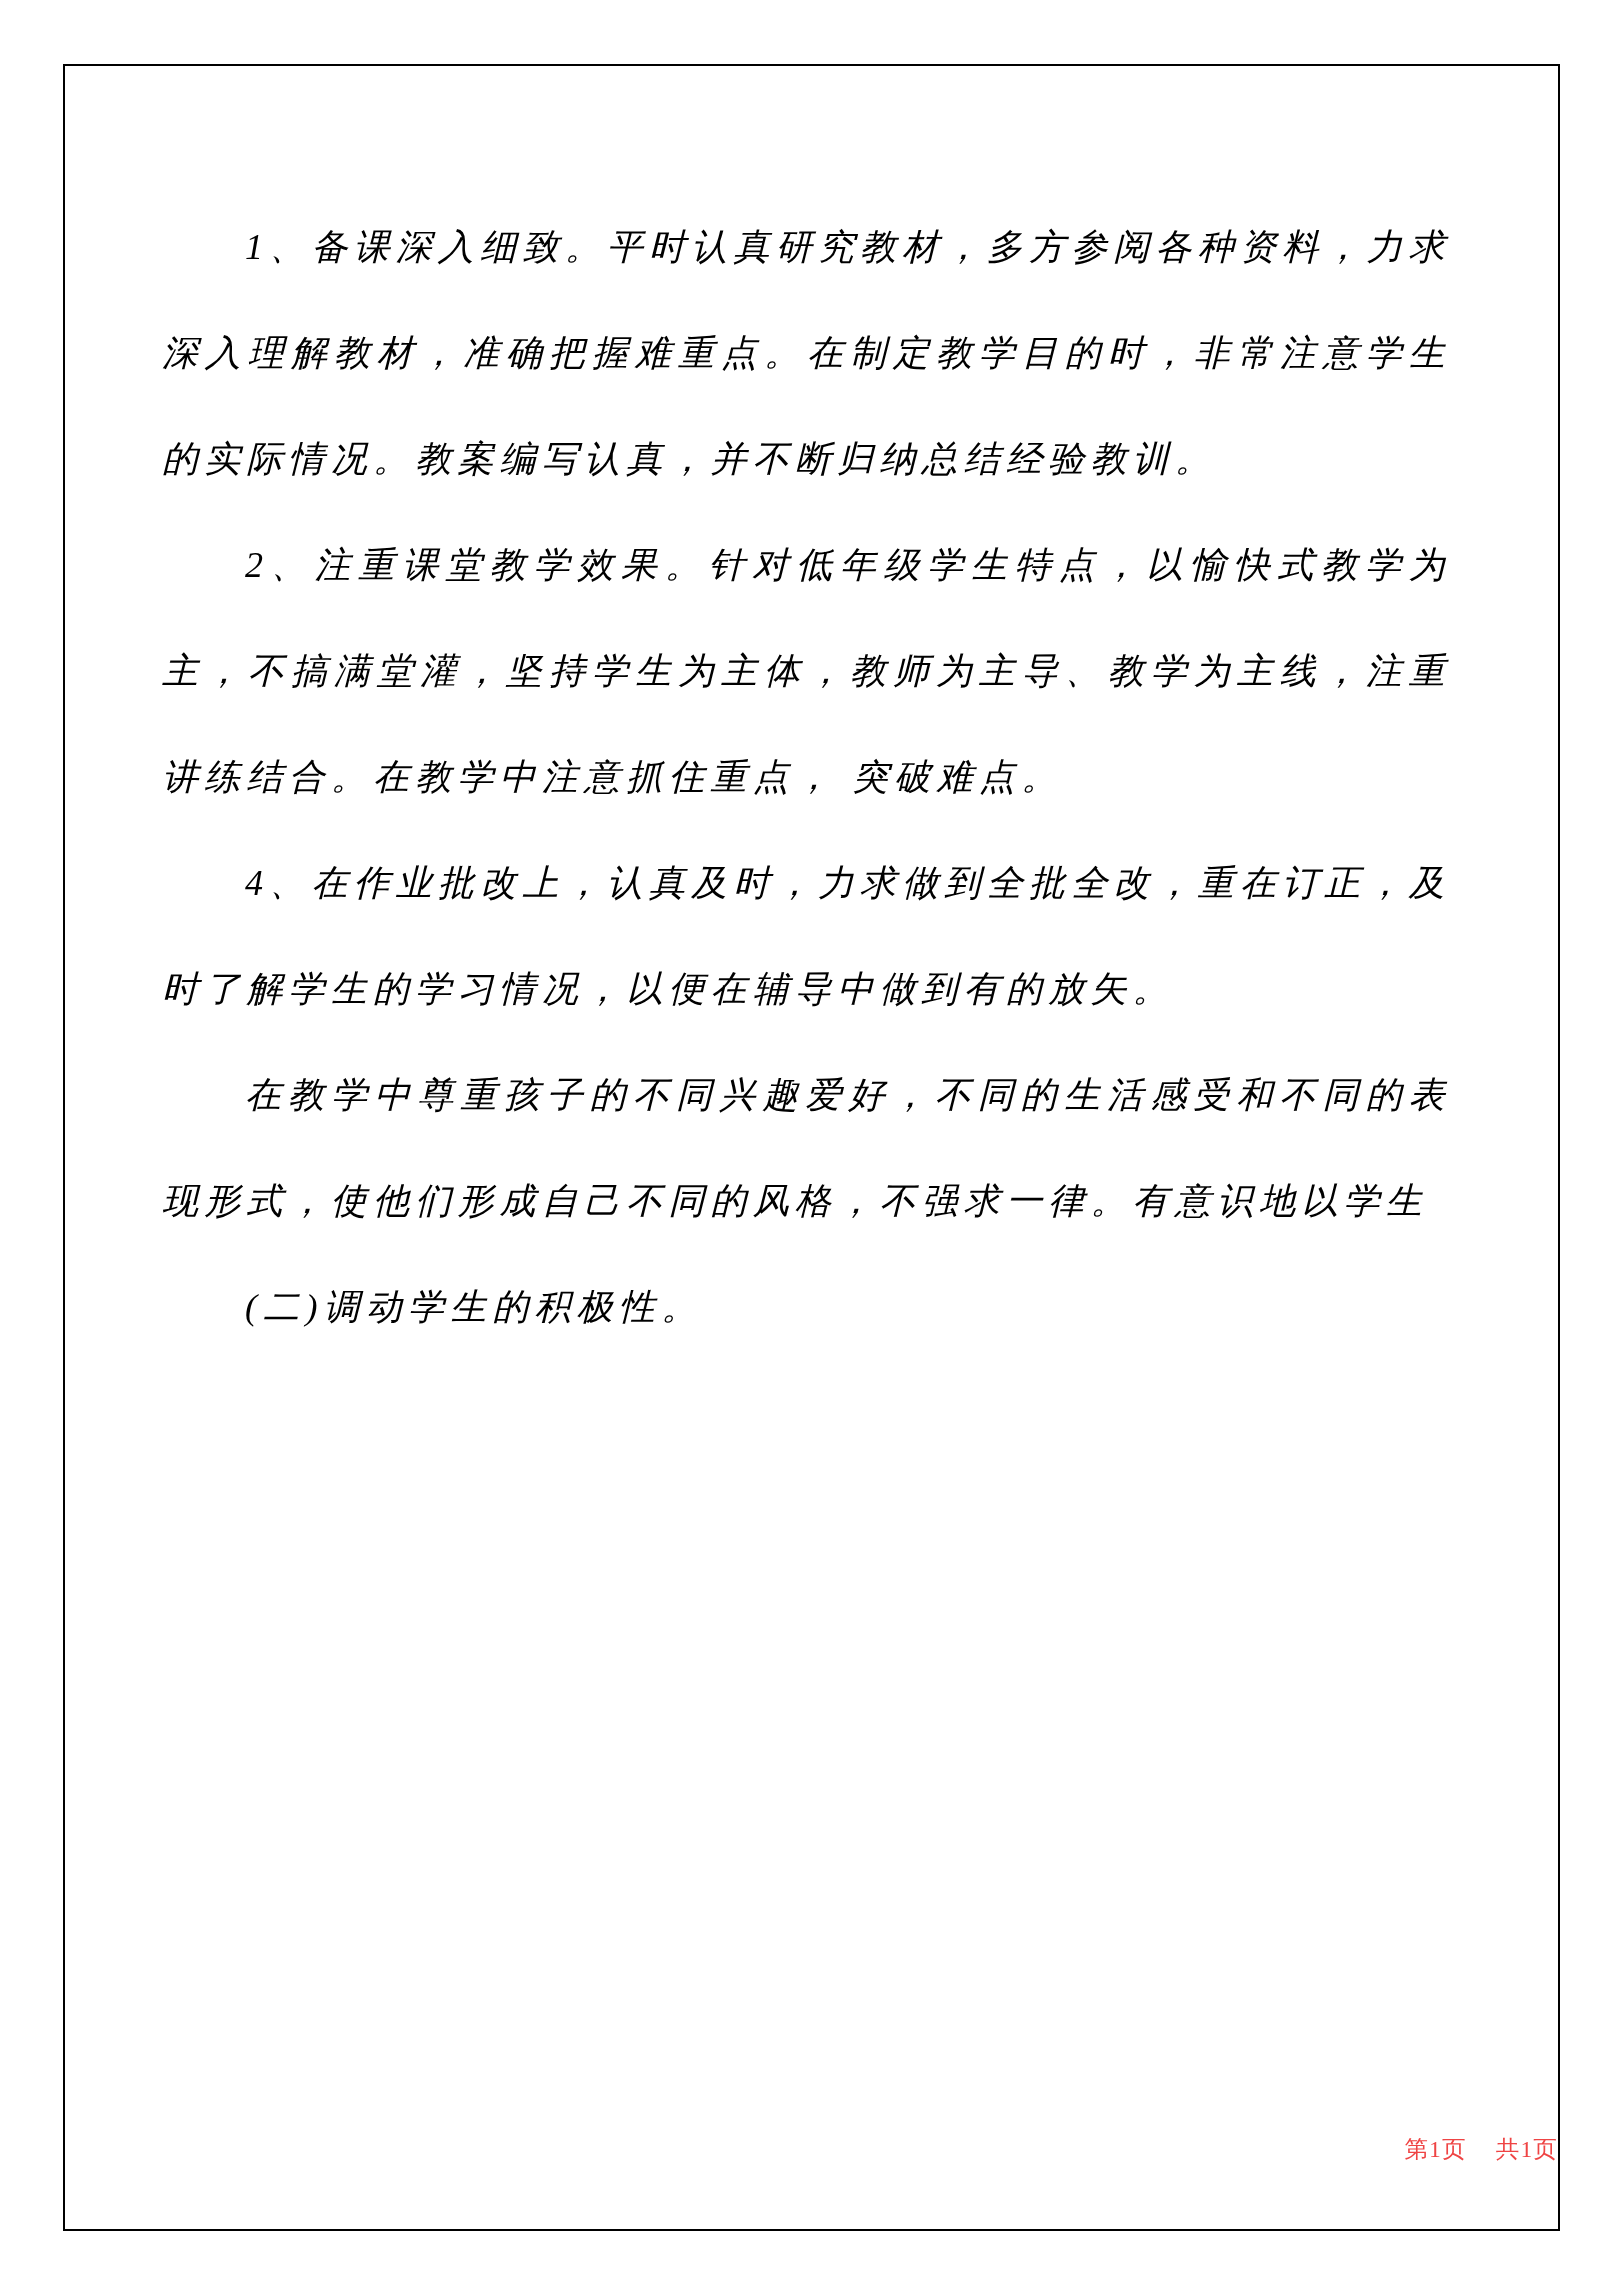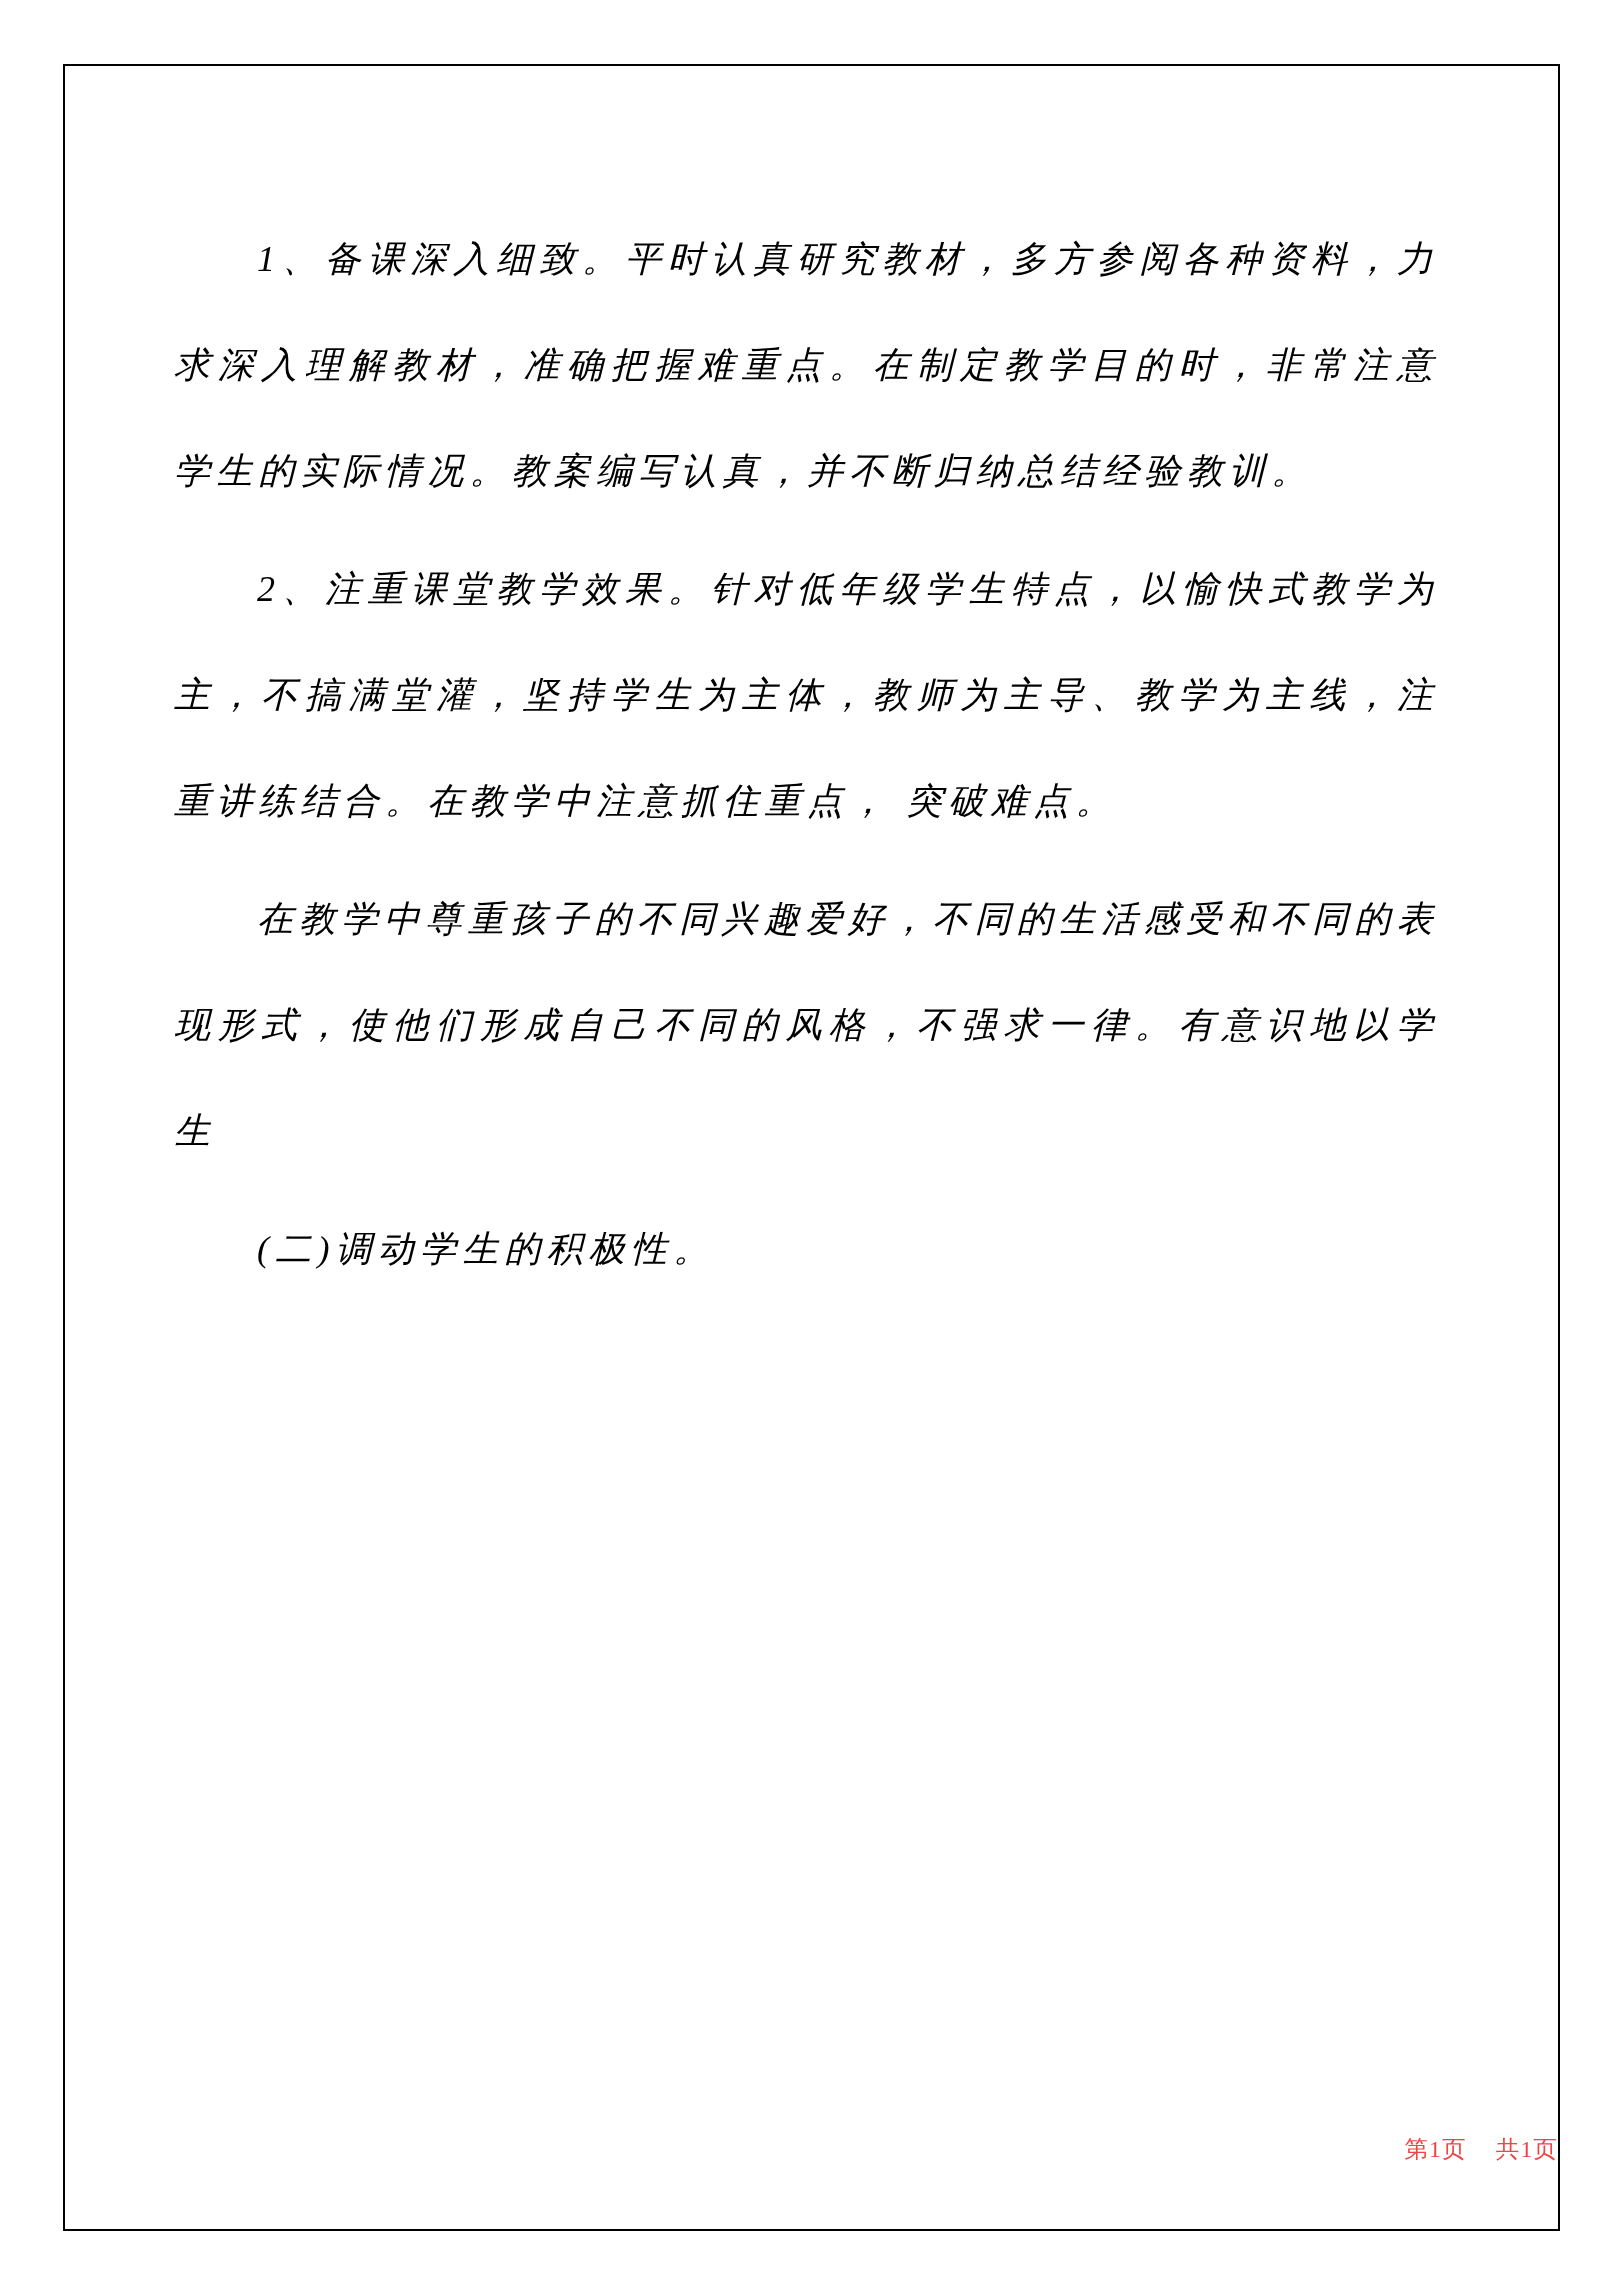--- a/index.html
+++ b/index.html
@@ -28,21 +28,21 @@
     right: 107px;
     top: 128px;
     color: #000000;
     font-size: 36px;
     line-height: 106px;
     letter-spacing: 6.2px;
     text-align: justify;
     font-style: italic;
   }
   .doc-content p {
-    margin: 12px;
+    margin: 0;
     padding: 0;
     text-indent: 83px;
   }
   .page-footer {
     position: absolute;
     left: 0;
     right: 0;
     bottom: 64px;
     text-align: right;
     color: #ef4444;
@@ -56,20 +56,21 @@
   }
 </style>
 </head>
 <body>
 
 <div class="page-frame">
 
   <div class="doc-content">
     <p>1、备课深入细致。平时认真研究教材，多方参阅各种资料，力求深入理解教材，准确把握难重点。在制定教学目的时，非常注意学生的实际情况。教案编写认真，并不断归纳总结经验教训。</p>
     <p>2、注重课堂教学效果。针对低年级学生特点，以愉快式教学为主，不搞满堂灌，坚持学生为主体，教师为主导、教学为主线，注重讲练结合。在教学中注意抓住重点， 突破难点。</p>
+    <p>4、在作业批改上，认真及时，力求做到全批全改，重在订正，及时了解学生的学习情况，以便在辅导中做到有的放矢。</p>
     <p>在教学中尊重孩子的不同兴趣爱好，不同的生活感受和不同的表现形式，使他们形成自己不同的风格，不强求一律。有意识地以学生</p>
     <p>(二)调动学生的积极性。</p>
   </div>
 
   <div class="page-footer">
     <span>第1页</span><span class="footer-gap"></span><span>共1页</span>
   </div>
 
 </div>
 

